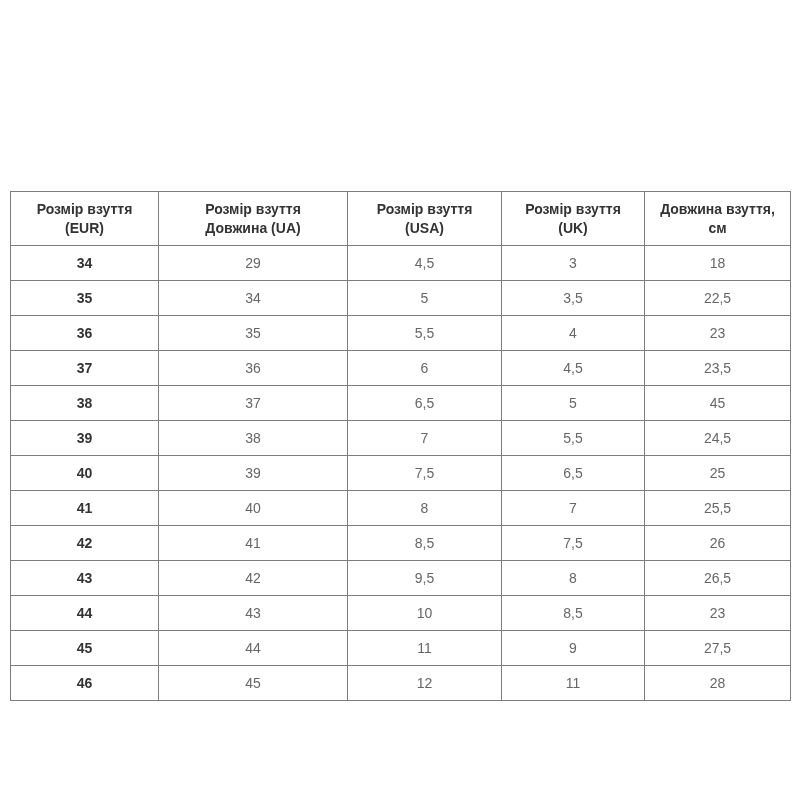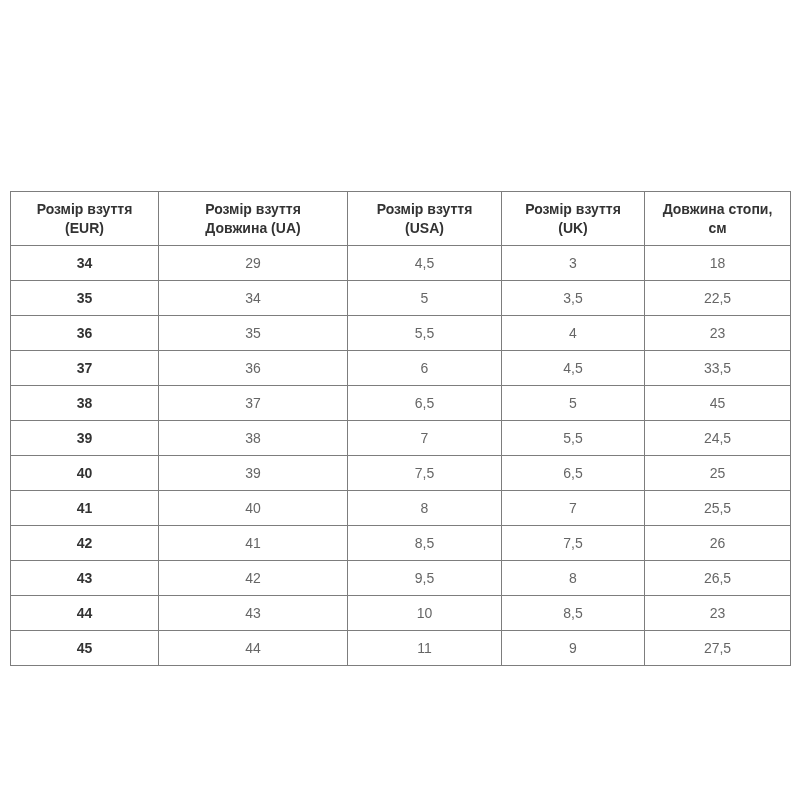--- a/index.html
+++ b/index.html
@@ -80,21 +80,21 @@
         </th>
         <th>
           <span class="hl">Розмір взуття</span>
           <span class="hl">(USA)</span>
         </th>
         <th>
           <span class="hl">Розмір взуття</span>
           <span class="hl">(UK)</span>
         </th>
         <th>
-          <span class="hl">Довжина стопи,</span>
+          <span class="hl">Довжина взуття,</span>
           <span class="hl">см</span>
         </th>
       </tr>
     </thead>
     <tbody>
         <tr>
           <td>34</td>
           <td>29</td>
           <td>4,5</td>
           <td>3</td>
@@ -112,21 +112,21 @@
           <td>35</td>
           <td>5,5</td>
           <td>4</td>
           <td>23</td>
         </tr>
         <tr>
           <td>37</td>
           <td>36</td>
           <td>6</td>
           <td>4,5</td>
-          <td>33,5</td>
+          <td>23,5</td>
         </tr>
         <tr>
           <td>38</td>
           <td>37</td>
           <td>6,5</td>
           <td>5</td>
           <td>45</td>
         </tr>
         <tr>
           <td>39</td>
@@ -170,15 +170,22 @@
           <td>8,5</td>
           <td>23</td>
         </tr>
         <tr>
           <td>45</td>
           <td>44</td>
           <td>11</td>
           <td>9</td>
           <td>27,5</td>
         </tr>
+        <tr>
+          <td>46</td>
+          <td>45</td>
+          <td>12</td>
+          <td>11</td>
+          <td>28</td>
+        </tr>
       </tbody>
   </table>
 </div>
 
 </body></html>

